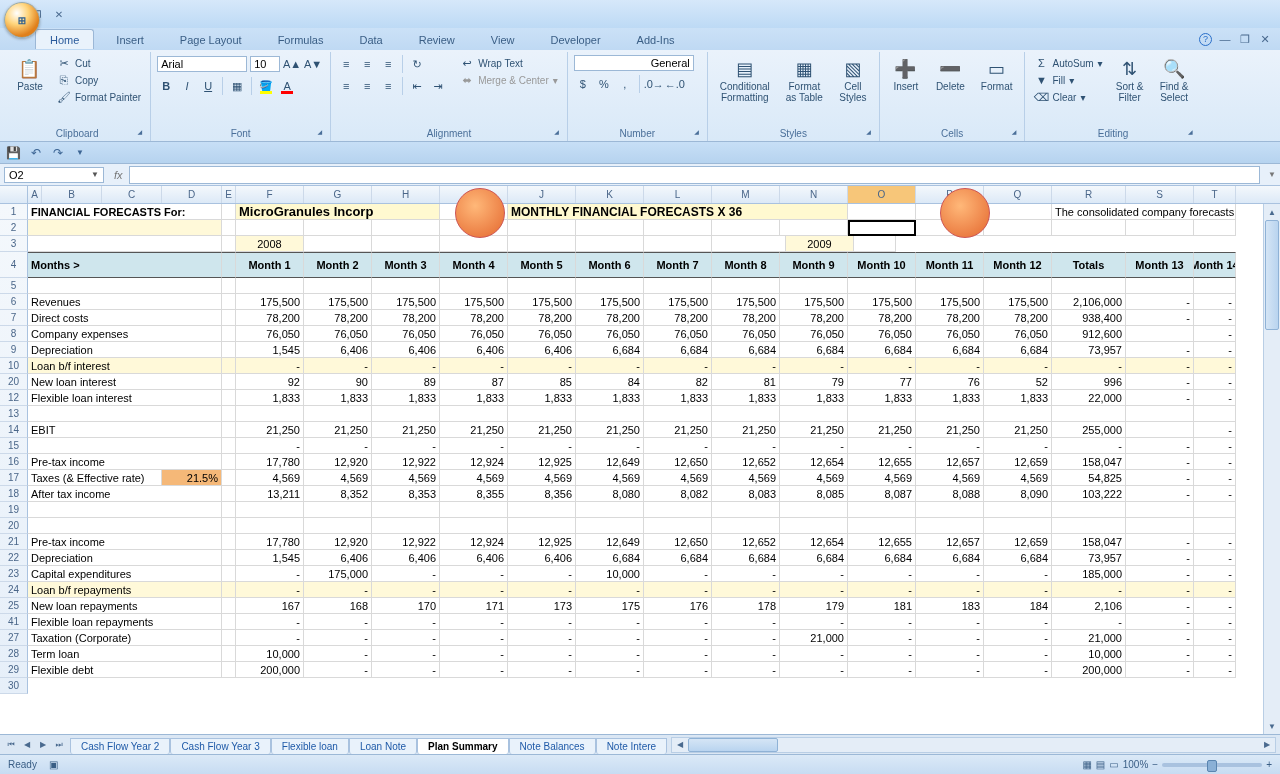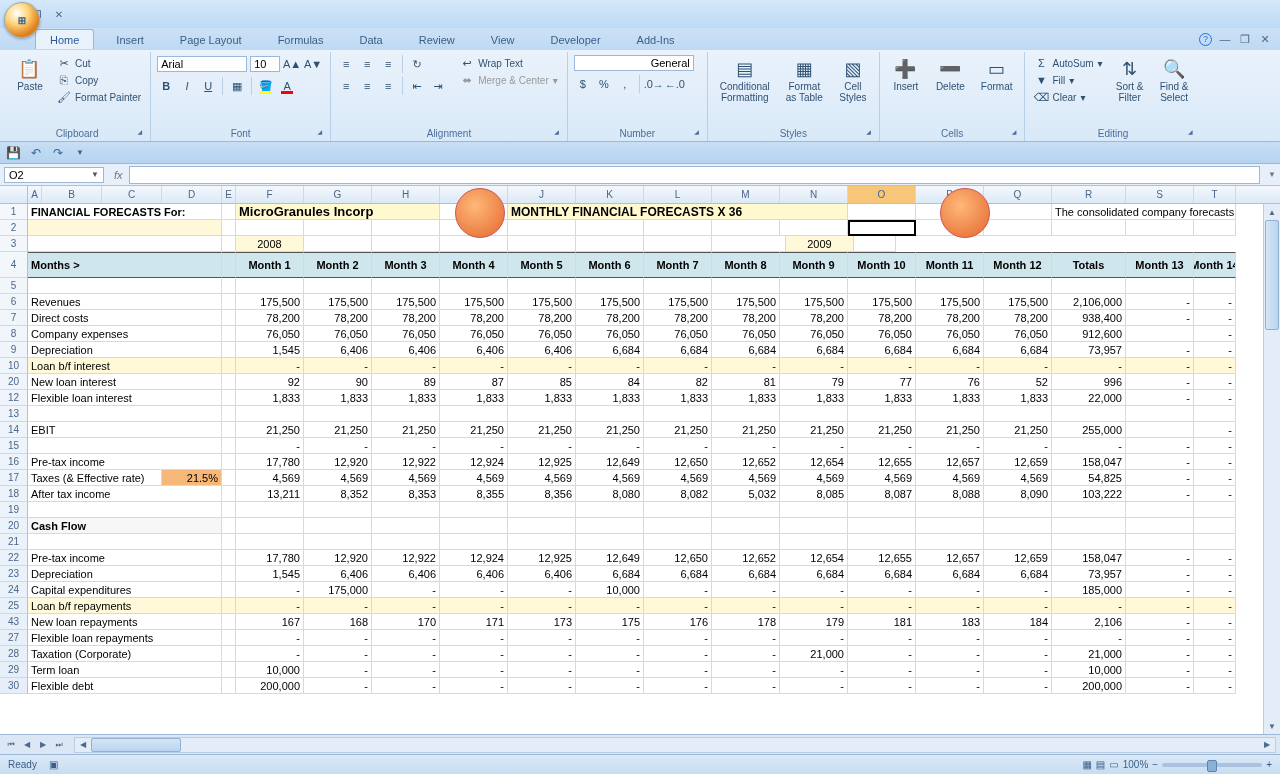--- a/index.html
+++ b/index.html
@@ -342,21 +342,21 @@
         <div class="row-h">16</div>
         <div class="row-h">17</div>
         <div class="row-h">18</div>
         <div class="row-h">19</div>
         <div class="row-h">20</div>
         <div class="row-h">21</div>
         <div class="row-h">22</div>
         <div class="row-h">23</div>
         <div class="row-h">24</div>
         <div class="row-h">25</div>
-        <div class="row-h">43</div>
+        <div class="row-h">41</div>
         <div class="row-h">27</div>
         <div class="row-h">28</div>
         <div class="row-h">29</div>
         <div class="row-h">30</div>
       </div>
     <div class="cells" id="cells">
         <div class="row">
           <div class="cell bold" style="width: 194px;">FINANCIAL FORECASTS For:</div>
           <div class="cell" style="width: 14px;"></div>
           <div class="cell company-hdr" style="width: 204px;">MicroGranules Incorp</div>
@@ -670,50 +670,31 @@
         <div class="row">
           <div class="cell" style="width: 194px;">After tax income</div>
           <div class="cell" style="width: 14px;"></div>
           <div class="cell r" style="width: 68px;">13,211</div>
           <div class="cell r" style="width: 68px;">8,352</div>
           <div class="cell r" style="width: 68px;">8,353</div>
           <div class="cell r" style="width: 68px;">8,355</div>
           <div class="cell r" style="width: 68px;">8,356</div>
           <div class="cell r" style="width: 68px;">8,080</div>
           <div class="cell r" style="width: 68px;">8,082</div>
-          <div class="cell r" style="width: 68px;">5,032</div>
+          <div class="cell r" style="width: 68px;">8,083</div>
           <div class="cell r" style="width: 68px;">8,085</div>
           <div class="cell r" style="width: 68px;">8,087</div>
           <div class="cell r" style="width: 68px;">8,088</div>
           <div class="cell r" style="width: 68px;">8,090</div>
           <div class="cell r" style="width: 74px;">103,222</div>
           <div class="cell r" style="width: 68px;">-</div>
           <div class="cell r" style="width: 42px;">-</div>
         </div>
         <div class="row">
           <div class="cell" style="width: 194px;"></div>
-          <div class="cell" style="width: 14px;"></div>
-          <div class="cell r" style="width: 68px;"></div>
-          <div class="cell r" style="width: 68px;"></div>
-          <div class="cell r" style="width: 68px;"></div>
-          <div class="cell r" style="width: 68px;"></div>
-          <div class="cell r" style="width: 68px;"></div>
-          <div class="cell r" style="width: 68px;"></div>
-          <div class="cell r" style="width: 68px;"></div>
-          <div class="cell r" style="width: 68px;"></div>
-          <div class="cell r" style="width: 68px;"></div>
-          <div class="cell r" style="width: 68px;"></div>
-          <div class="cell r" style="width: 68px;"></div>
-          <div class="cell r" style="width: 68px;"></div>
-          <div class="cell r" style="width: 74px;"></div>
-          <div class="cell r" style="width: 68px;"></div>
-          <div class="cell r" style="width: 42px;"></div>
-        </div>
-        <div class="row">
-          <div class="cell shade bold" style="width: 194px;">Cash Flow</div>
           <div class="cell" style="width: 14px;"></div>
           <div class="cell r" style="width: 68px;"></div>
           <div class="cell r" style="width: 68px;"></div>
           <div class="cell r" style="width: 68px;"></div>
           <div class="cell r" style="width: 68px;"></div>
           <div class="cell r" style="width: 68px;"></div>
           <div class="cell r" style="width: 68px;"></div>
           <div class="cell r" style="width: 68px;"></div>
           <div class="cell r" style="width: 68px;"></div>
           <div class="cell r" style="width: 68px;"></div>
@@ -925,20 +906,29 @@
     </div>
 </div>
 
 <div class="sheet-tabs">
   <div class="tab-nav">
     <span>⏮</span>
     <span>◀</span>
     <span>▶</span>
     <span>⏭</span>
   </div>
+  <div id="sheet-tab-list" style="display:flex;">
+      <div class="sheet-tab">Cash Flow Year 2</div>
+      <div class="sheet-tab">Cash Flow Year 3</div>
+      <div class="sheet-tab">Flexible loan</div>
+      <div class="sheet-tab">Loan Note</div>
+      <div class="sheet-tab active">Plan Summary</div>
+      <div class="sheet-tab">Note Balances</div>
+      <div class="sheet-tab">Note Intere</div>
+    </div>
   <div class="hscroll">
       <div class="arrow">◀</div>
       <div class="thumb"></div>
       <div class="arrow" style="margin-left:auto;">▶</div>
     </div>
 </div>
 
 <div class="status-bar">
   <span>Ready</span>
   <span>▣</span>

